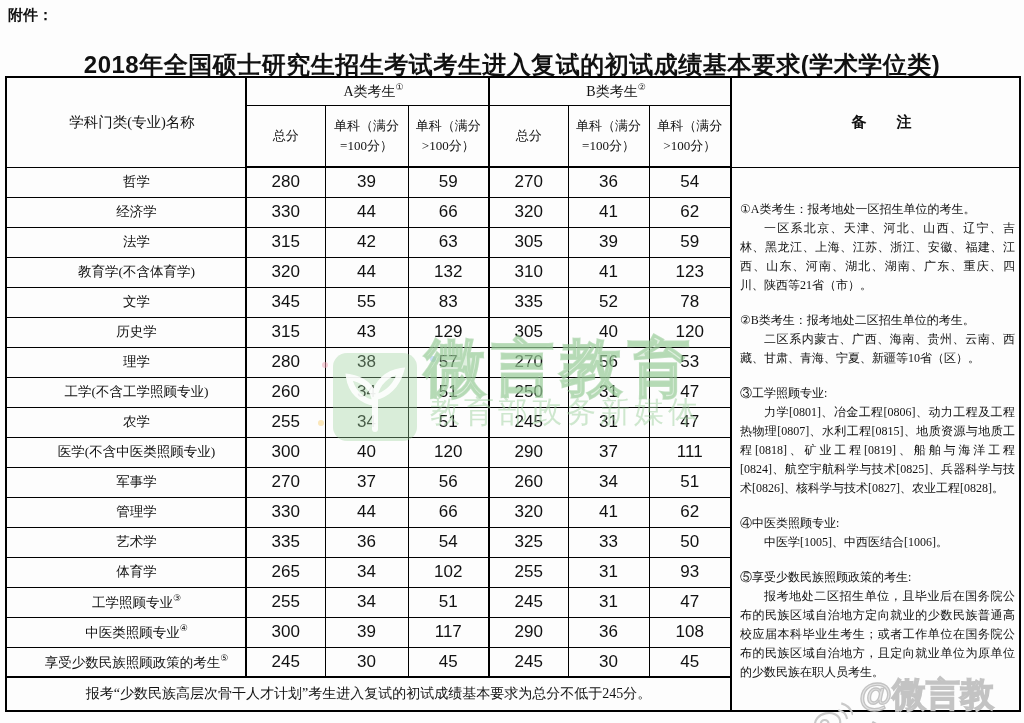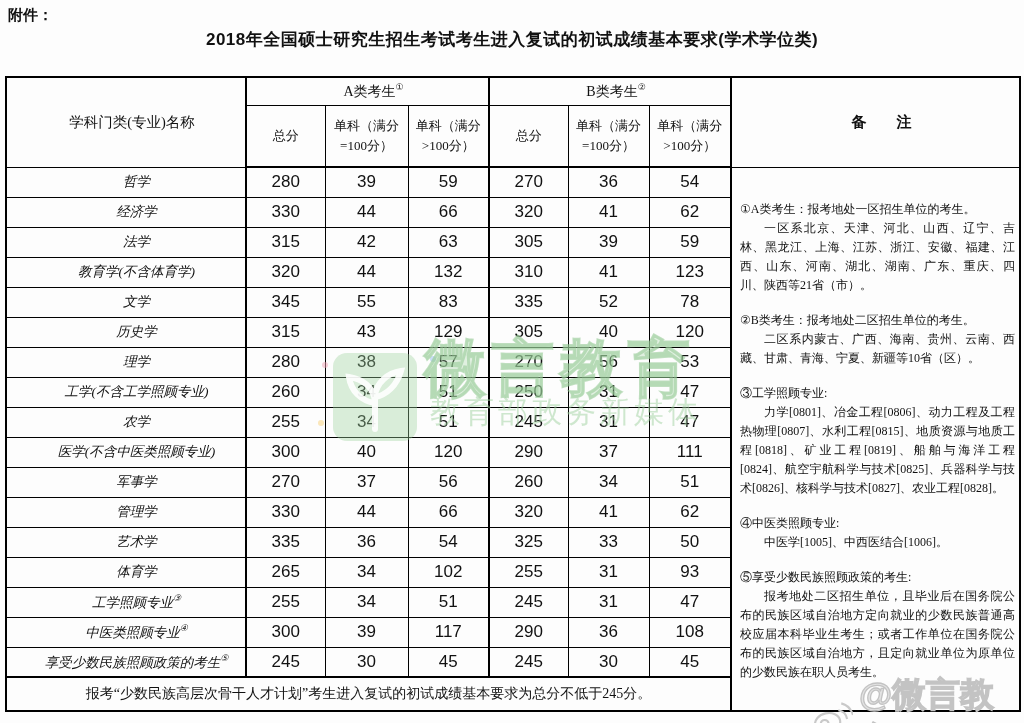--- a/index.html
+++ b/index.html
@@ -1,37 +1,37 @@
 <!DOCTYPE html>
 <html><head>
 <meta charset="utf-8">
 <style>
   * { margin: 0; padding: 0; box-sizing: border-box; }
   html, body { width: 1024px; height: 723px; background: #fdfdfd; overflow: hidden; }
   body { position: relative; font-family: "Liberation Serif", "DejaVu Serif", serif; color: #111; }
 
   .attachment { position: absolute; left: 8px; top: 6px; font-size: 15px; font-weight: bold; }
-  .title { position: absolute; left: 0; top: 28px; width: 100%; text-align: center;
-           font-size: 17px; font-weight: bold; letter-spacing: 0.5px;
+  .title { position: absolute; left: 0; top: 49px; width: 100%; text-align: center;
+           font-size: 24px; font-weight: bold; letter-spacing: 0.5px;
            font-family: "Liberation Sans", "DejaVu Sans", sans-serif; }
 
   table.score { position: absolute; left: 5px; top: 76px; width: 1014px;
                 border-collapse: collapse; table-layout: fixed;
                 border: 2px solid #000; }
   table.score th, table.score td { border: 1px solid #000; text-align: center; vertical-align: middle;
                 overflow: hidden; }
   th { font-weight: normal; padding-left: 12px; }
   .h-group { height: 28px; font-size: 14px; }
   .h-sub   { height: 62px; font-size: 13px; word-break: break-all; padding: 0 6px; line-height: 1.5; }
   .h-cat   { font-size: 14.5px; }
   .h-remark{ font-size: 15px; font-weight: bold; }
   sup { font-size: 9px; }
 
   tr.data-row { height: 30px; }
-  td.cat { text-align: left; padding-left: 21px; font-size: 13.5px; font-style: italic; }
+  td.cat { text-align: left; padding-left: 21px; font-size: 13.5px; }
   td.num { font-family: "Liberation Sans", "DejaVu Sans", sans-serif; font-size: 17px; }
   .tl2 { border-left: 2px solid #000 !important; }
   .bt2 { border-top: 2px solid #000 !important; }
   thead tr:last-child th { border-bottom: 2px solid #000; }
 
   td.remark-body { vertical-align: top; text-align: left; padding: 10px 4px 6px 8px;
                    font-size: 12px; line-height: 19px; }
   td.remark-body p { text-align: justify; }
   td.remark-body p.indent { text-indent: 2em; }
   td.remark-body p.gap { margin-top: 16px; }

